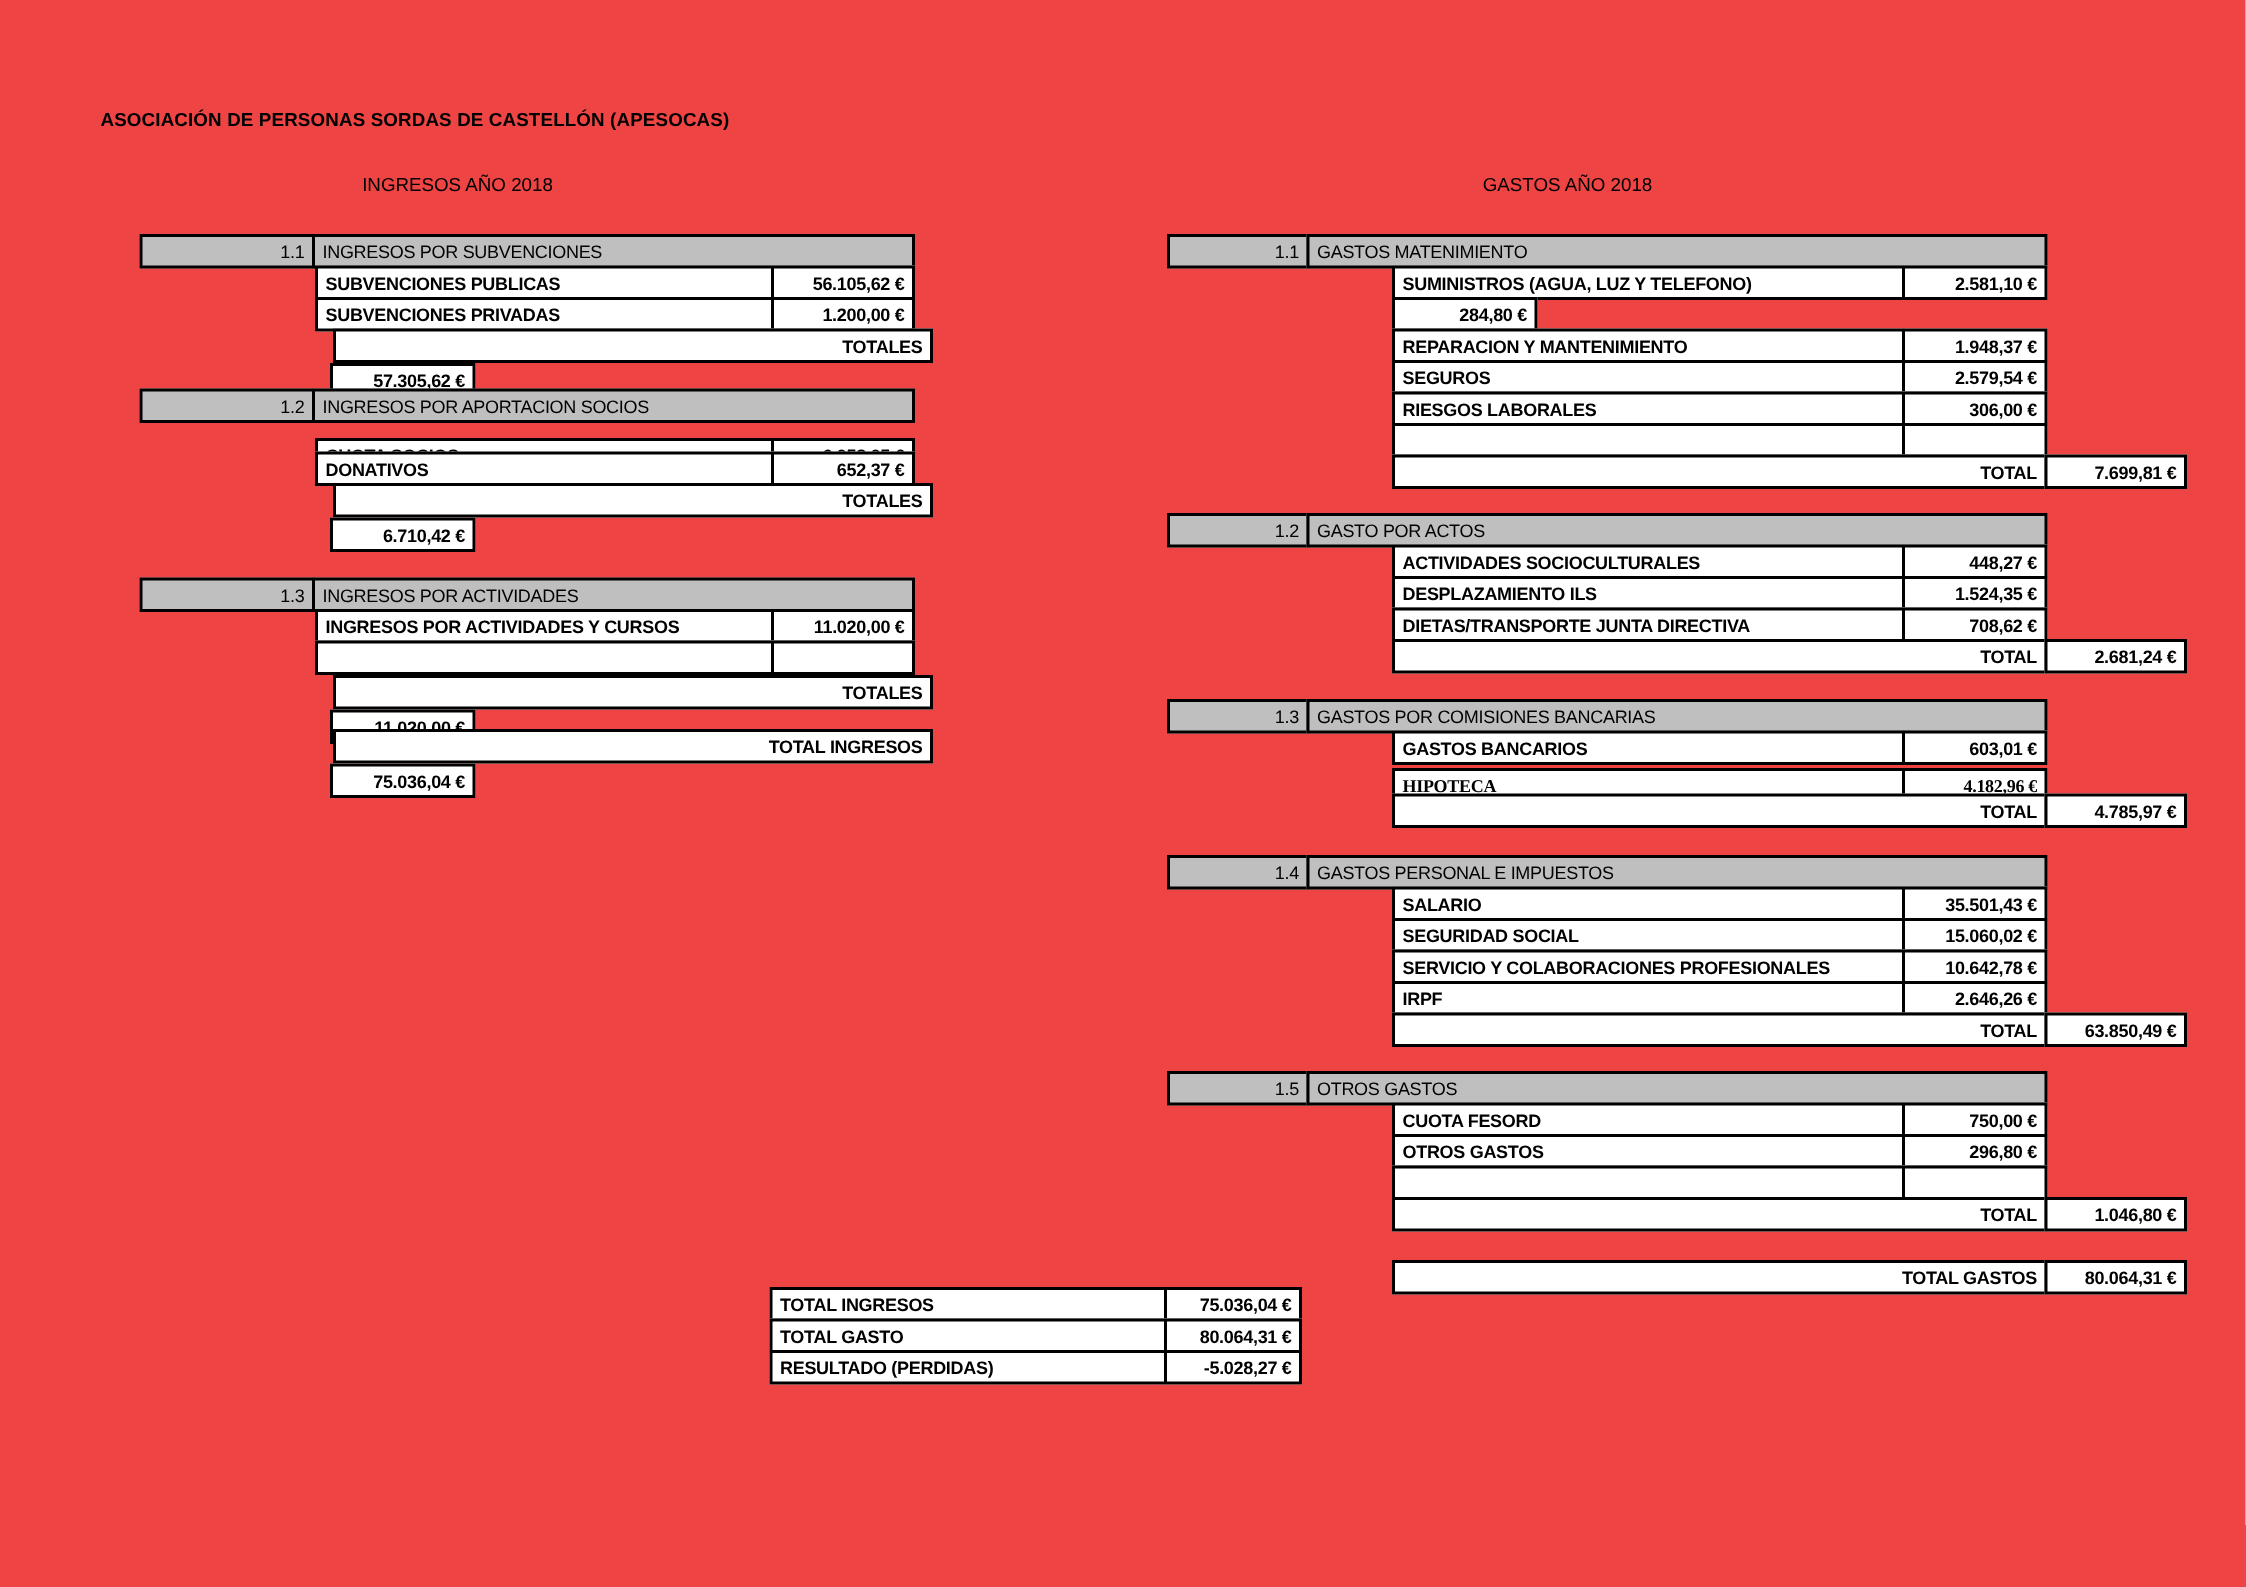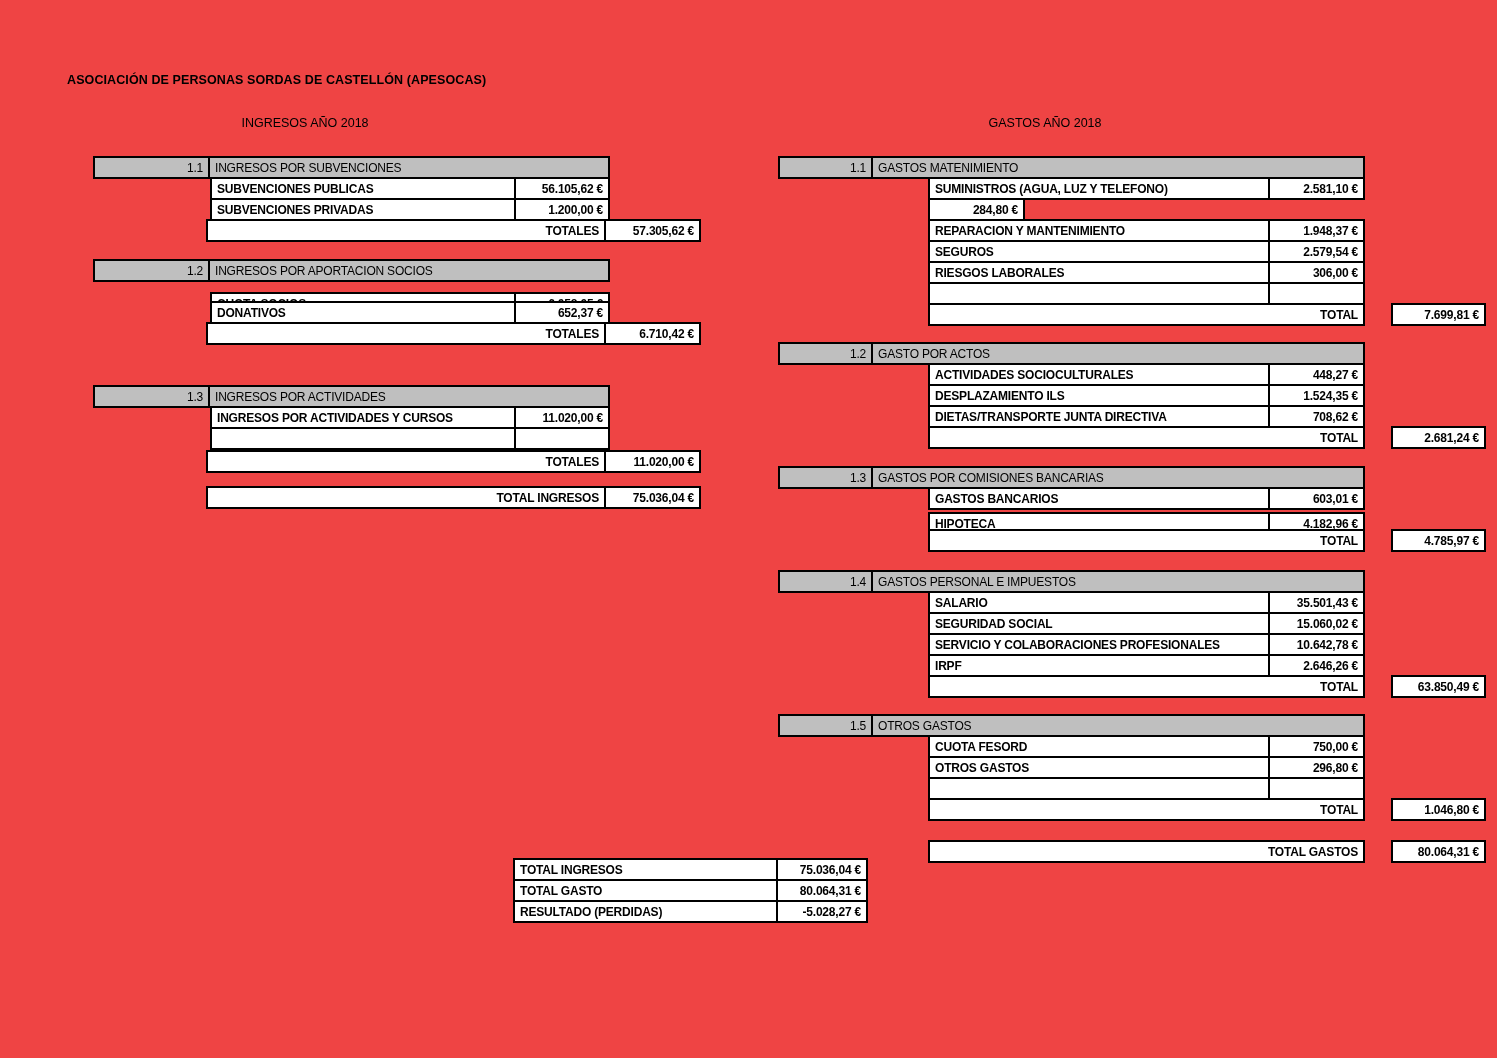--- a/index.html
+++ b/index.html
@@ -23,25 +23,25 @@
     white-space:nowrap;overflow:hidden;display:flex;align-items:center;
     letter-spacing:-0.2px;
   }
   .c + .c{margin-left:-2px;}
   .hdr{background:#bfbfbf;font-weight:normal;}
   .right{justify-content:flex-end;text-align:right;}
   .left{justify-content:flex-start;text-align:left;}
   
   .L-hdr{left:65px;}  .L-hdr .a{width:117px;} .L-hdr .b{width:402px;}
   .L-row{left:182px;} .L-row .lab{width:306px;} .L-row .val{width:96px;}
-  .L-tot{left:178px;} .L-tot .lab{width:400px;} .L-tot .val{width:97px;}
+  .L-tot{left:194px;flex-direction:column;} .L-tot .lab{width:400px;} .L-tot .val{width:97px;}
   
   .R-hdr{left:750px;} .R-hdr .a{width:95px;} .R-hdr .b{width:494px;}
   .R-row{left:900px;} .R-row .lab{width:342px;} .R-row .val{width:97px;}
-  .R-tot{left:900px;gap:28px;} .R-tot .lab{width:437px;} .R-tot .val{width:95px;}
+  .R-tot{left:900px;} .R-tot .lab{width:437px;} .R-tot .val{width:95px;}
   
   .S-row{left:485px;} .S-row .lab{width:265px;} .S-row .val{width:92px;}
 </style>
 </head>
 <body>
 
 <div class="page">
 
   <div class="doc-title">ASOCIACIÓN DE PERSONAS SORDAS DE CASTELLÓN (APESOCAS)</div>
 
@@ -158,21 +158,21 @@
   </div>
 
   <div class="r R-hdr" style="top:466px;">
     <div class="c hdr a right">1.3</div>
     <div class="c hdr b left">GASTOS POR COMISIONES BANCARIAS</div>
   </div>
   <div class="r R-row" style="top:487px;">
     <div class="c lab left">GASTOS BANCARIOS</div>
     <div class="c val right">603,01 €</div>
   </div>
-  <div class="r R-row" style="top:512px;">
+  <div class="r R-row" style="top:512px;font-family:Liberation Serif, serif;">
     <div class="c lab left">HIPOTECA</div>
     <div class="c val right">4.182,96 €</div>
   </div>
   <div class="r R-tot" style="top:529px;">
     <div class="c lab right">TOTAL</div>
     <div class="c val right">4.785,97 €</div>
   </div>
 
   <div class="r R-hdr" style="top:570px;">
     <div class="c hdr a right">1.4</div>

